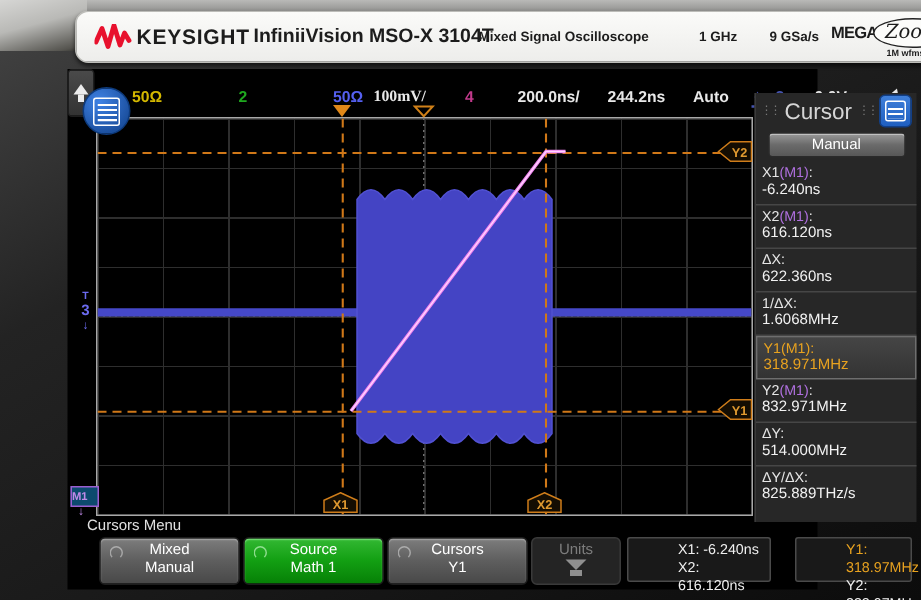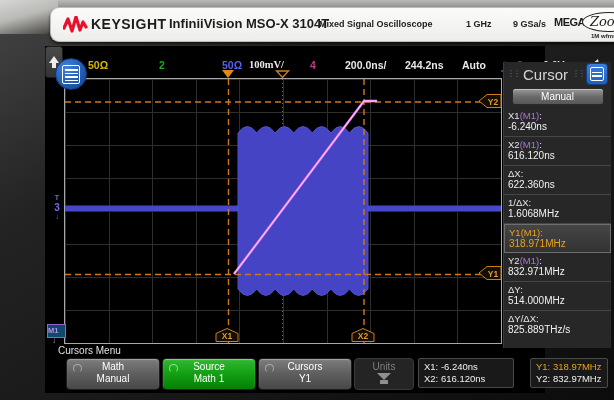--- a/index.html
+++ b/index.html
@@ -95,21 +95,21 @@
     border:1.5px solid rgba(255,255,255,.42);border-bottom-color:transparent;}
   .sk.green .knob{border-color:rgba(215,255,215,.6);border-bottom-color:transparent;}
   .upbtn{left:2px;top:312px;width:16px;height:30px;background:linear-gradient(180deg,#4a4a4a,#333);
     border:1px solid #1d1d1d;border-radius:3px;z-index:4;display:flex;flex-direction:column;align-items:center;justify-content:center;}
   .up-tri{width:0;height:0;border-left:5px solid transparent;border-right:5px solid transparent;border-bottom:7px solid #ececec;}
   .up-stem{width:4px;height:5px;background:#ececec;}
   .dn-arrow{margin:1px auto 0 auto;width:0;height:0;border-left:7px solid transparent;border-right:7px solid transparent;border-top:7px solid #8f8f8f;}
   .dn-stem{margin:0 auto;width:8px;height:4px;background:#8f8f8f;}
   .readout{position:absolute;top:312px;height:30px;background:#191919;border:1px solid #4a4a4a;
     border-radius:2px;box-sizing:border-box;padding:2px 5px;z-index:4;}
-  .readout div{font-size:9.5px;line-height:12px;color:#f0f0f0;}
+  .readout div{font-size:9.5px;line-height:12px;color:#f0f0f0;margin-left:28px;}
   .readout .orange{color:#e8a21f;}
 </style>
 </head>
 <body>
 
 <div class="top-strip"></div>
 <div class="corner-light"></div>
 
 <div class="header">
   <svg class="klogo" width="25" height="18" viewBox="0 0 25 18">
@@ -259,21 +259,21 @@
     </div>
   </div>
 
   <span class="abs menu-title">Cursors Menu</span>
   <div class="upbtn">
     <div class="up-tri"></div>
     <div class="up-stem"></div>
   </div>
   <div class="sk" style="left:21px;width:92px;">
     <span class="knob"></span>
-    <div class="l1">Math</div>
+    <div class="l1">Mixed</div>
     <div class="l2">Manual</div>
   </div>
   <div class="sk green" style="left:117px;width:92px;">
     <span class="knob"></span>
     <div class="l1">Source</div>
     <div class="l2">Math 1</div>
   </div>
   <div class="sk" style="left:213px;width:92px;">
     <span class="knob"></span>
     <div class="l1">Cursors</div>

